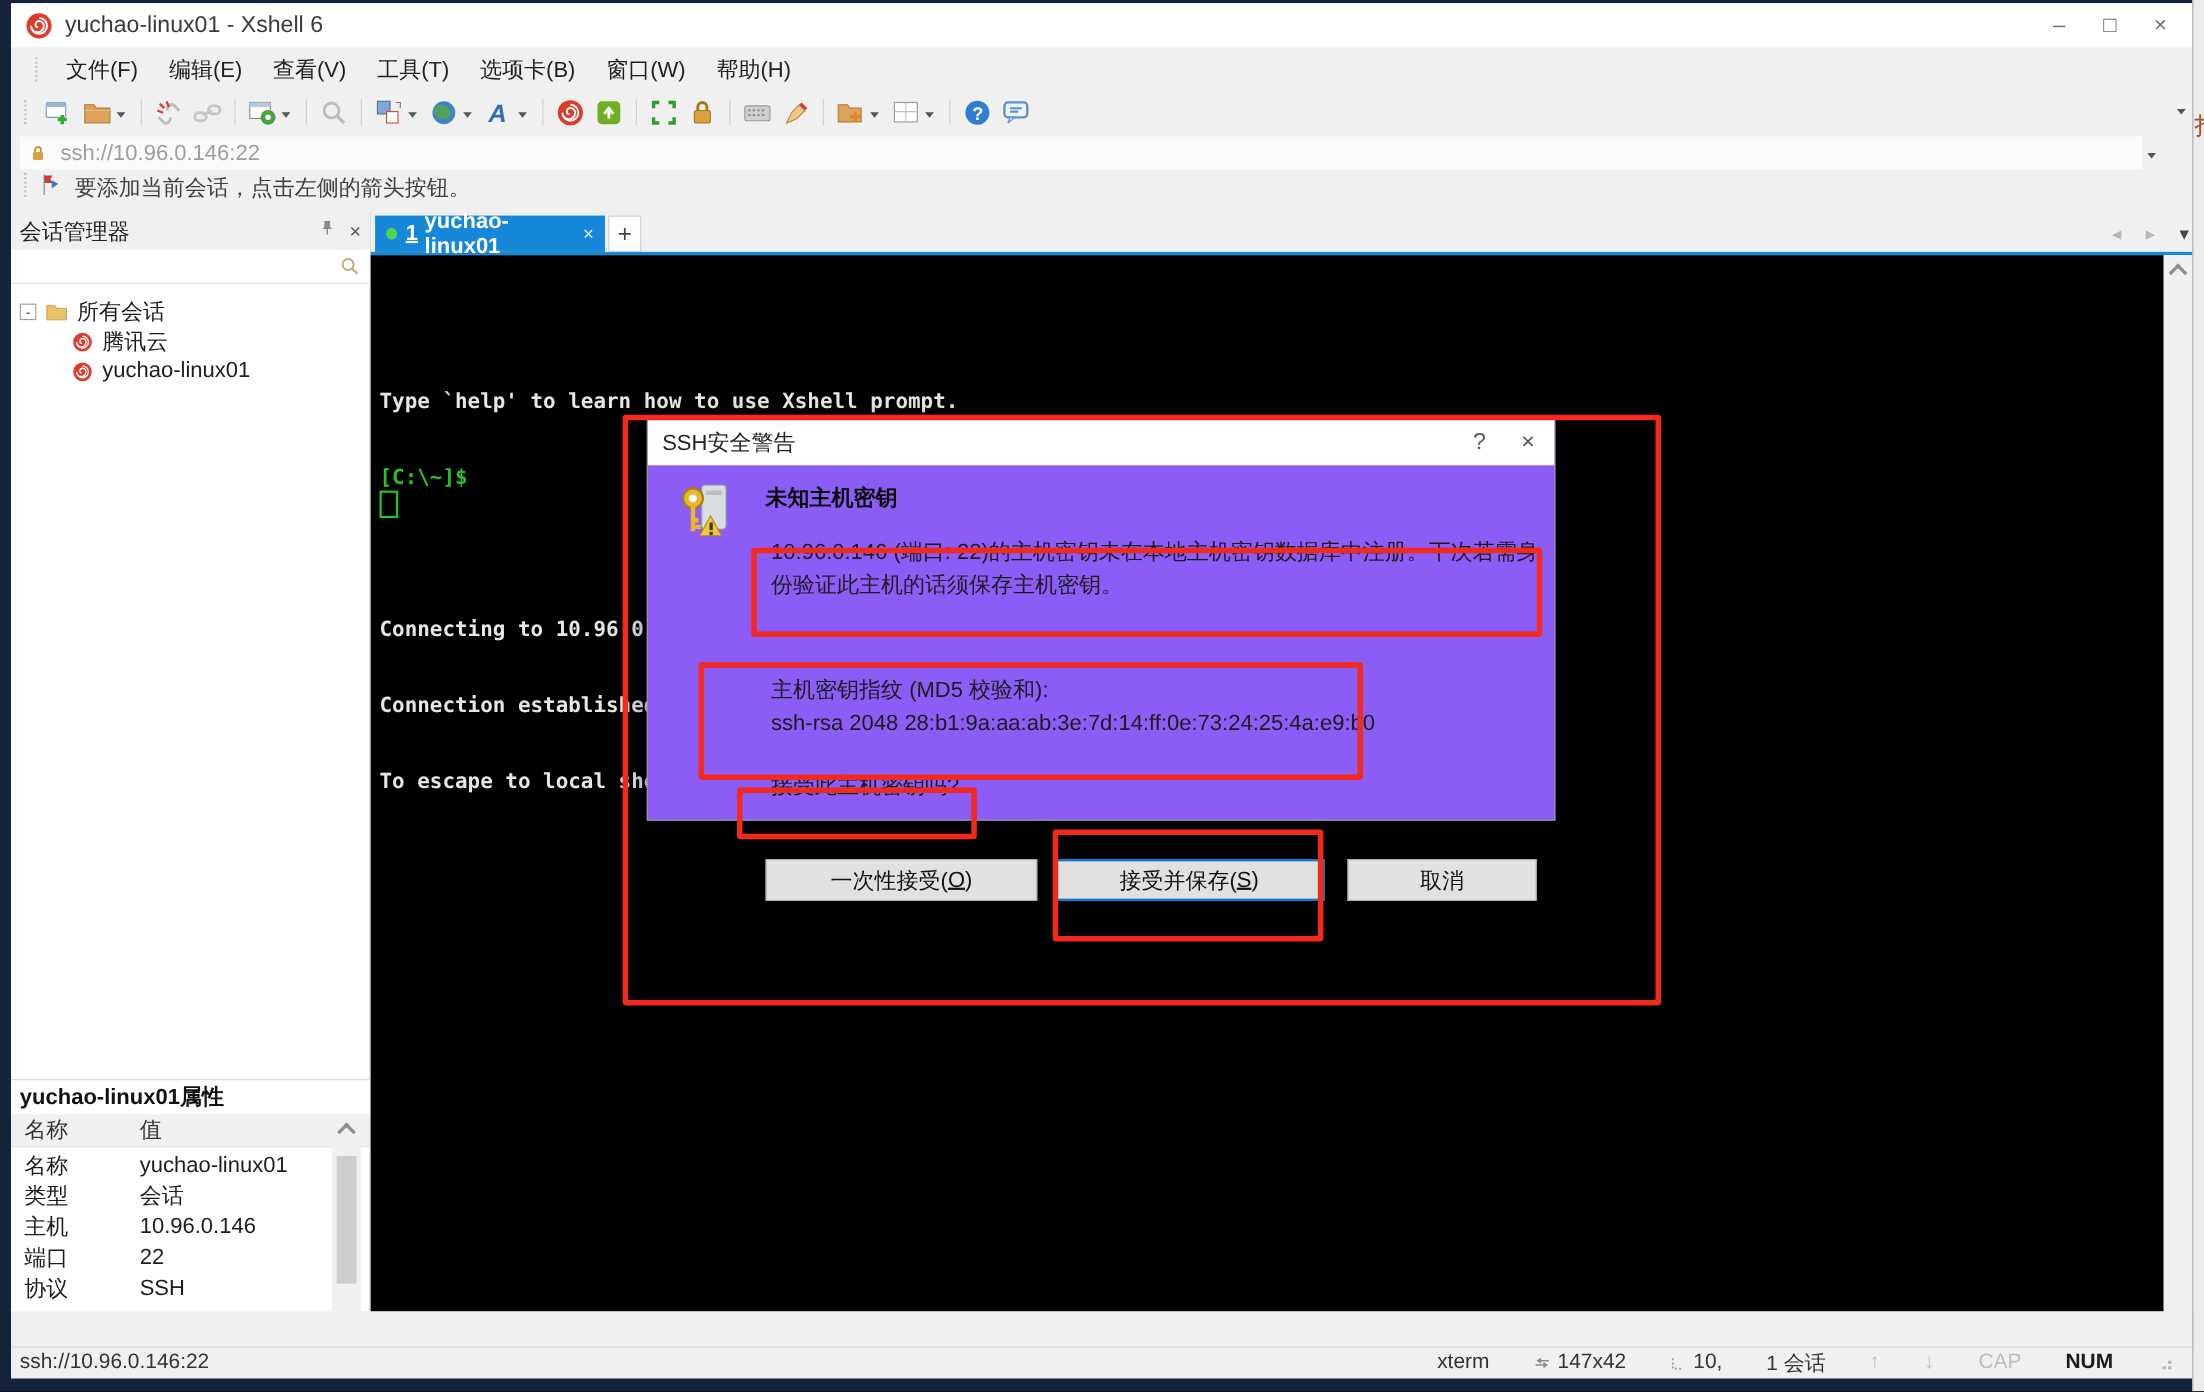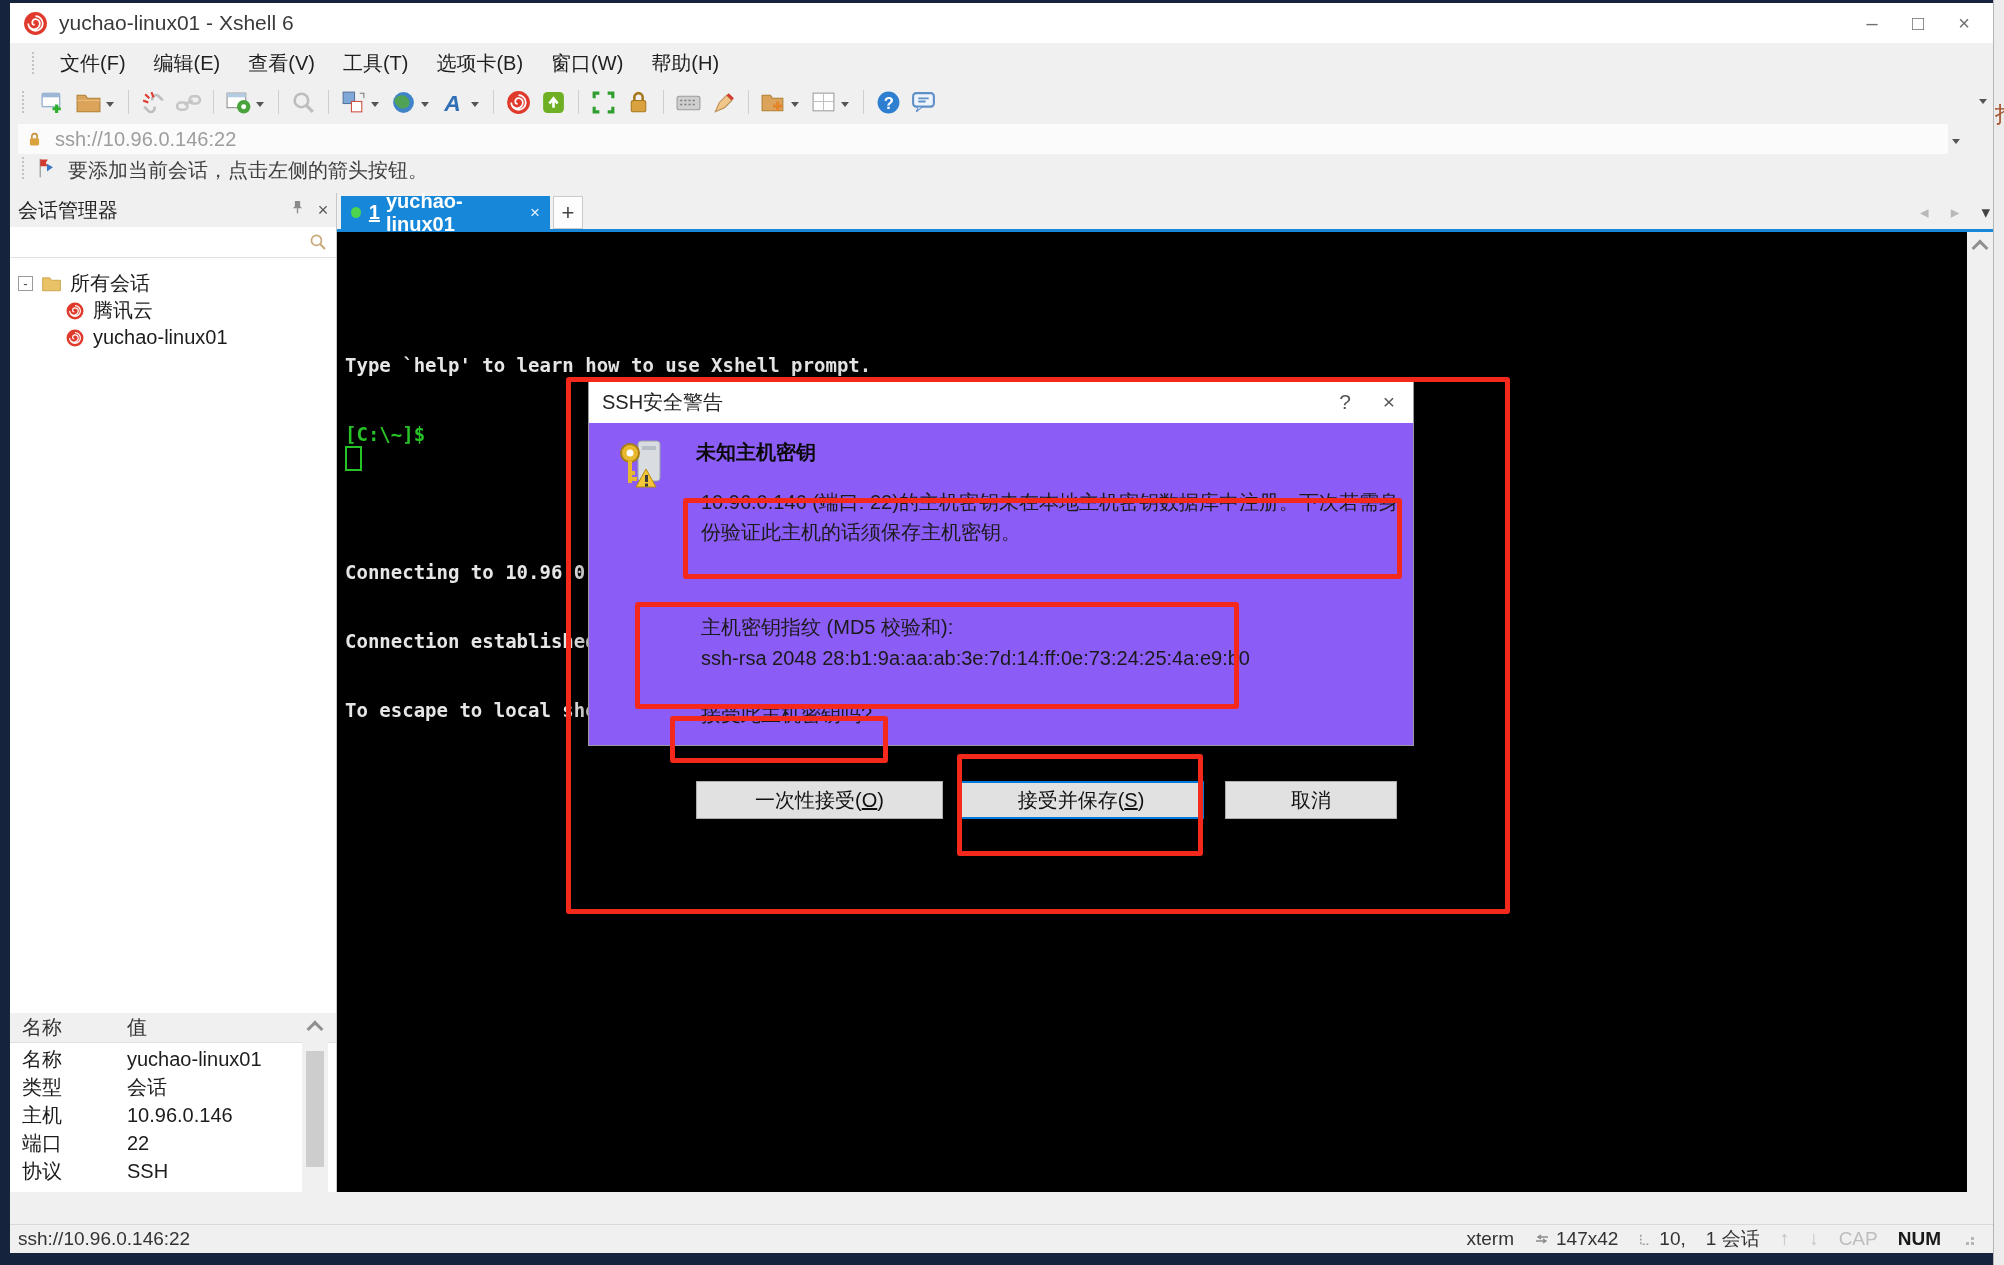--- a/index.html
+++ b/index.html
@@ -75,21 +75,21 @@
            display:flex;align-items:center;justify-content:center;font-size:20px;color:#111;box-sizing:border-box;}
   .dlg-btn.default{border:2px solid #0078d7;}
   
   .red{border:5px solid #f4291c;border-radius:3px;box-sizing:border-box;z-index:40;}
   
   .composebar{left:10px;top:1192px;width:1983px;height:32px;background:#fff;border-top:1px solid #d6d6d6;display:flex;align-items:center;padding-left:14px;box-sizing:border-box;}
   .composebar input{border:none;outline:none;background:transparent;font-size:20px;color:#555;width:1850px;margin-left:12px;font-family:inherit;}
   .composebar input::placeholder{color:#b3b3b3;}
   .statusbar{left:10px;top:1224px;width:1983px;height:29px;background:#f0f0f0;border-top:1px solid #d9d9d9;display:flex;align-items:center;box-sizing:border-box;font-size:19px;color:#333;}
   .statusbar .lft{margin-left:8px;}
-  .statusbar .rgt{margin-left:auto;display:flex;align-items:center;gap:20px;margin-right:18px;}
+  .statusbar .rgt{margin-left:auto;display:flex;align-items:center;gap:40px;margin-right:18px;}
   .statusbar .dim{color:#c2c2c2;}
   .statusbar .cap{color:#bdbdbd;}
   .statusbar .num{color:#1a1a1a;font-weight:bold;}
   .mini{display:flex;align-items:center;gap:6px;}
   .sliver{left:1993px;top:0;width:11px;height:1265px;background:#ececec;border-left:1px solid #b5b5b5;box-sizing:border-box;overflow:hidden;}
   .sliver span{position:absolute;left:0px;top:100px;font-size:22px;color:#a2502a;}
 </style>
 </head>
 <body>
 
@@ -322,20 +322,21 @@
       <span>腾讯云</span>
     </div>
     <div class="tree-row" style="left:55px;top:131px;">
       <svg width="20" height="20" viewBox="0 0 26 26">
           <circle cx="13" cy="13" r="11" fill="#df3a2b"></circle>
           <path d="M13 6a7 7 0 1 1-7 7 5.6 5.6 0 0 0 5.6 5.6A5.6 5.6 0 0 0 17.2 13 4.2 4.2 0 0 0 13 8.8 3.1 3.1 0 0 0 9.9 12a2.3 2.3 0 0 0 2.3 2.3" fill="none" stroke="#fff" stroke-width="1.6"></path>
         </svg>
       <span>yuchao-linux01</span>
     </div>
 
+    <div class="abs props-title">yuchao-linux01属性</div>
     <div class="abs props-head">
       <span class="c1">名称</span>
       <span>值</span>
     </div>
     <div class="prow" style="top:852px;">
         <span class="c1">名称</span>
         <span>yuchao-linux01</span>
       </div>
     <div class="prow" style="top:880px;">
         <span class="c1">类型</span>

